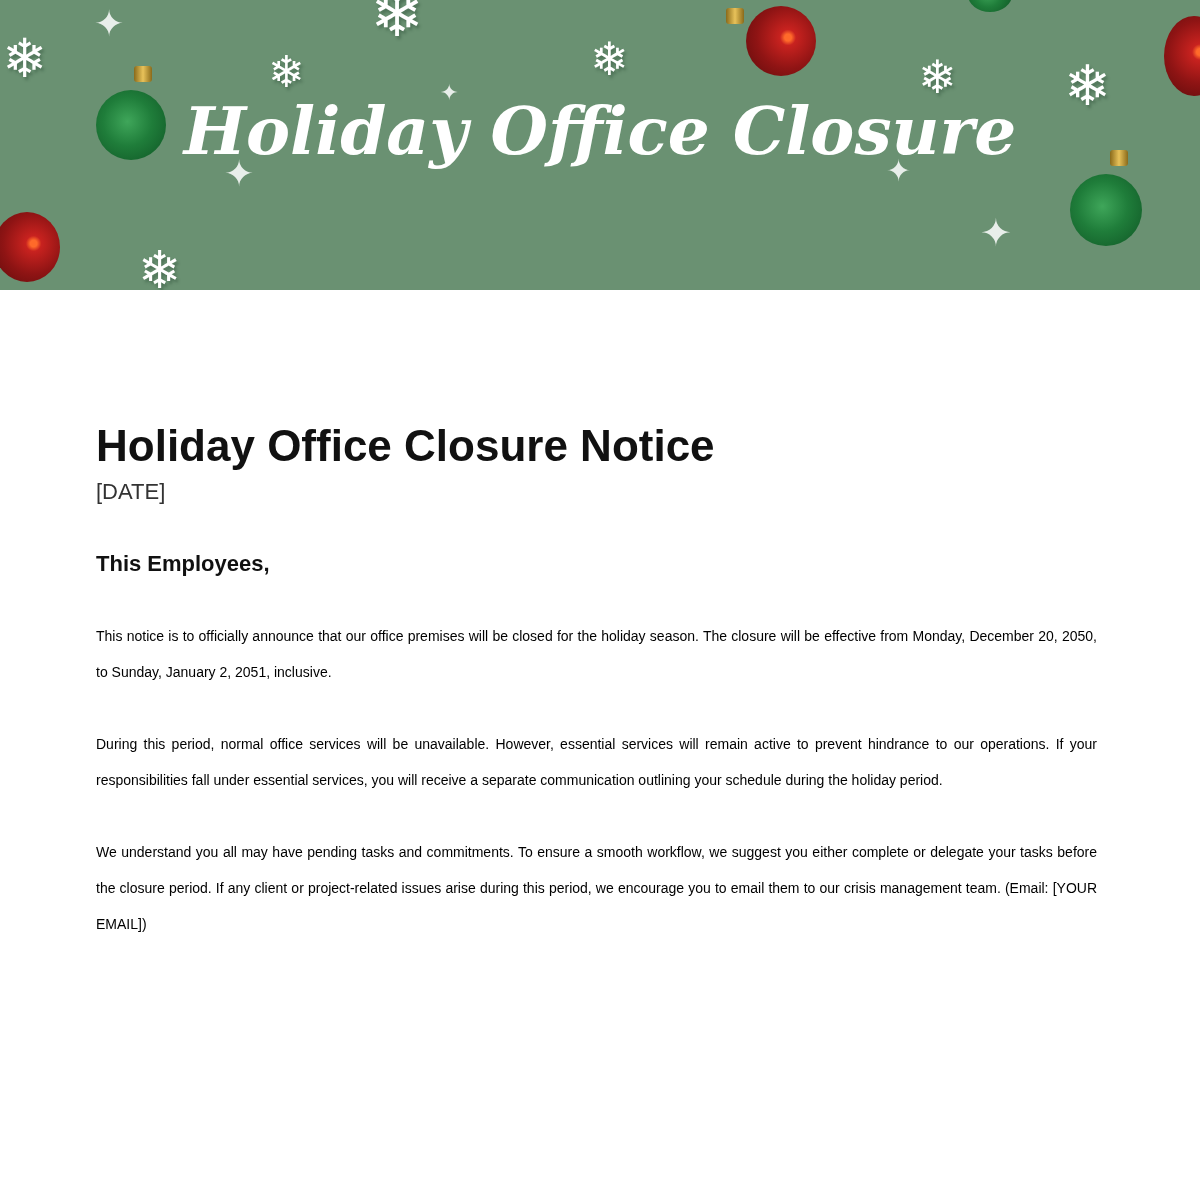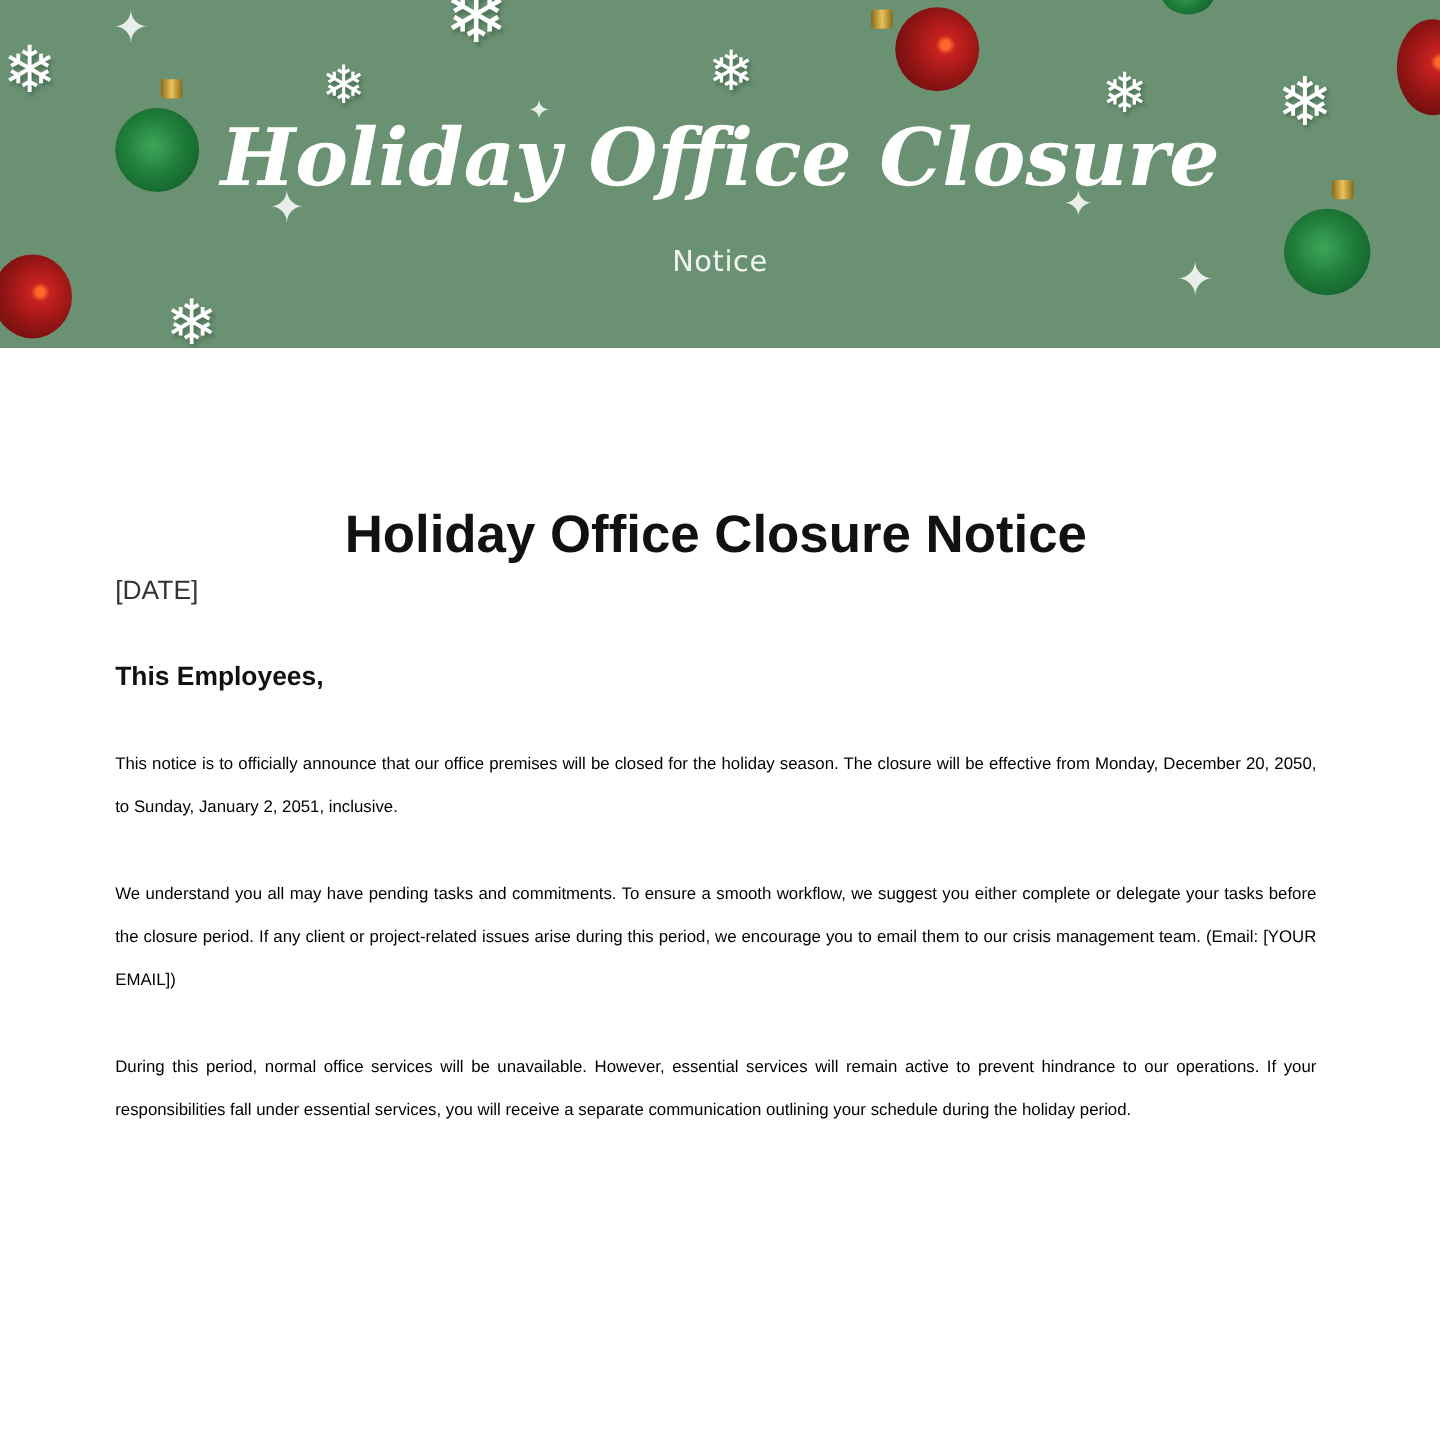--- a/index.html
+++ b/index.html
@@ -52,21 +52,20 @@
     }
     .sparkle {
       position: absolute; color: #ffffff; opacity: 0.85;
       font-family: "DejaVu Sans", sans-serif; line-height: 1;
     }
     .content {
       position: absolute; left: 96px; top: 290px; width: 1001px;
     }
     h1 {
       margin: 0; padding-top: 128px;
-      text-align: center;
       font-family: "Liberation Sans", sans-serif;
       font-weight: bold; font-size: 44px; color: #111111;
       line-height: 56px;
     }
     .date { font-size: 22px; line-height: 36px; color: #333; }
     .greeting { margin-top: 36px; font-size: 22px; line-height: 36px; font-weight: bold; color: #111; }
     p.body {
       margin: 36px 0 0 0;
       font-size: 14px; line-height: 36px;
       text-align: justify; color: #000000;
@@ -95,23 +94,22 @@
   <span class="snow" style="left:918px;top:54px;font-size:46px;">❄</span>
   <span class="snow" style="left:1064px;top:58px;font-size:56px;">❄</span>
 
   <span class="sparkle" style="left:94px;top:6px;font-size:36px;">✦</span>
   <span class="sparkle" style="left:440px;top:82px;font-size:22px;">✦</span>
   <span class="sparkle" style="left:224px;top:156px;font-size:36px;">✦</span>
   <span class="sparkle" style="left:886px;top:156px;font-size:30px;">✦</span>
   <span class="sparkle" style="left:980px;top:214px;font-size:38px;">✦</span>
 
   <div class="banner-title">Holiday Office Closure</div>
-  <div class="banner-sub">Notice</div>
 </div>
 
 <div class="content">
   <h1>Holiday Office Closure Notice</h1>
   <div class="date">[DATE]</div>
   <div class="greeting">This Employees,</div>
   <p class="body">This notice is to officially announce that our office premises will be closed for the holiday season. The closure will be effective from Monday, December 20, 2050, to Sunday, January 2, 2051, inclusive.</p>
+  <p class="body">During this period, normal office services will be unavailable. However, essential services will remain active to prevent hindrance to our operations. If your responsibilities fall under essential services, you will receive a separate communication outlining your schedule during the holiday period.</p>
   <p class="body">We understand you all may have pending tasks and commitments. To ensure a smooth workflow, we suggest you either complete or delegate your tasks before the closure period. If any client or project-related issues arise during this period, we encourage you to email them to our crisis management team. (Email: [YOUR EMAIL])</p>
-  <p class="body">During this period, normal office services will be unavailable. However, essential services will remain active to prevent hindrance to our operations. If your responsibilities fall under essential services, you will receive a separate communication outlining your schedule during the holiday period.</p>
 </div>
 
 </body></html>

